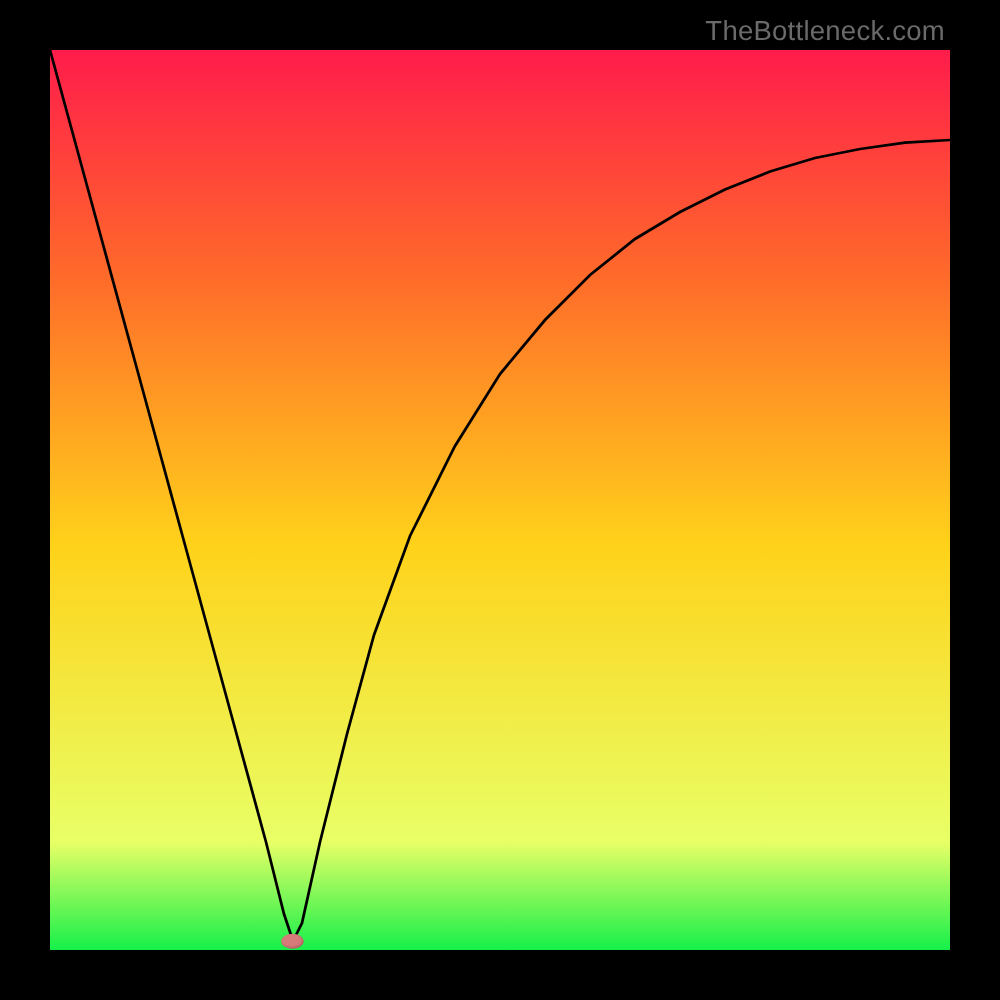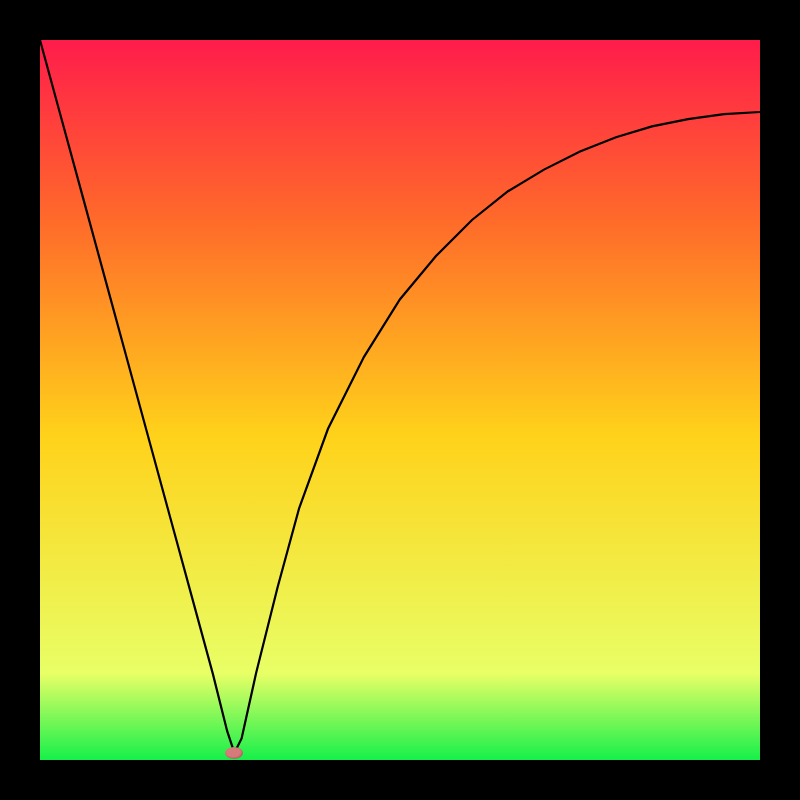--- a/index.html
+++ b/index.html
@@ -65,13 +65,14 @@
 
 <div class="frame">
 
   <div class="plot-area" style="--c-top: #ff1c4b; --c-upper: #ff6a2a; --c-mid: #ffd21a; --c-lower: #e8ff66; --c-bottom: #16f04a;">
     <svg class="curve" viewBox="0 0 720 720" preserveAspectRatio="none">
       <path id="curve-path" fill="none" stroke-width="2.2" d="M0.00 0.00 L21.60 79.20 L43.20 158.40 L64.80 237.60 L86.40 316.80 L108.00 396.00 L129.60 475.20 L151.20 554.40 L172.80 633.60 L187.20 691.20 L194.40 712.80 L201.60 698.40 L216.00 633.60 L237.60 547.20 L259.20 468.00 L288.00 388.80 L324.00 316.80 L360.00 259.20 L396.00 216.00 L432.00 180.00 L468.00 151.20 L504.00 129.60 L540.00 111.60 L576.00 97.20 L612.00 86.40 L648.00 79.20 L684.00 74.16 L720.00 72.00" stroke="#000000"></path>
     </svg>
     <div class="marker" id="marker" style="left: 185.4px; top: 706.8px; background: rgb(215, 122, 122);"></div>
   </div>
 
+  <div class="watermark">TheBottleneck.com</div>
 </div>
 
 </body></html>

